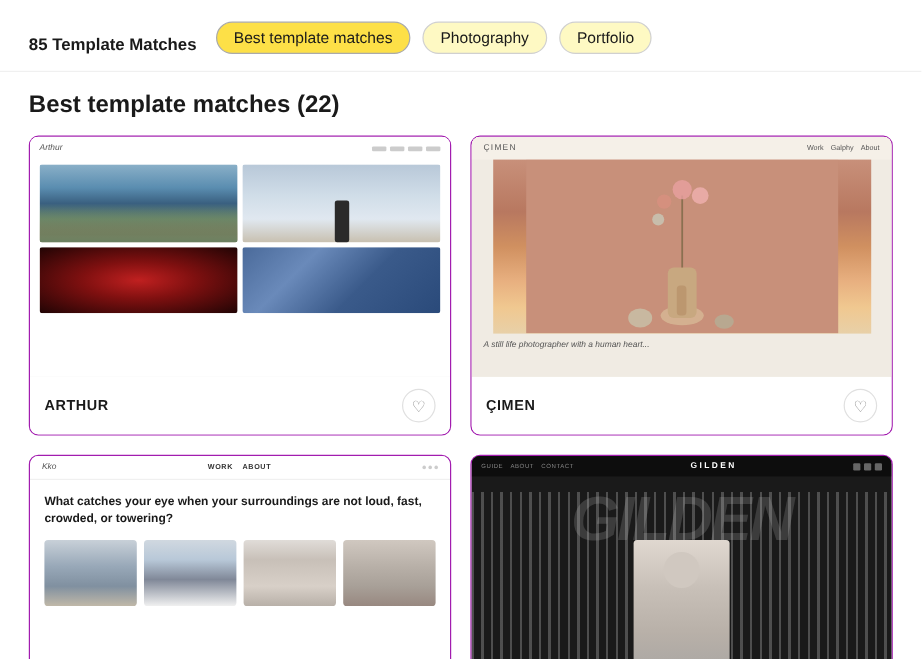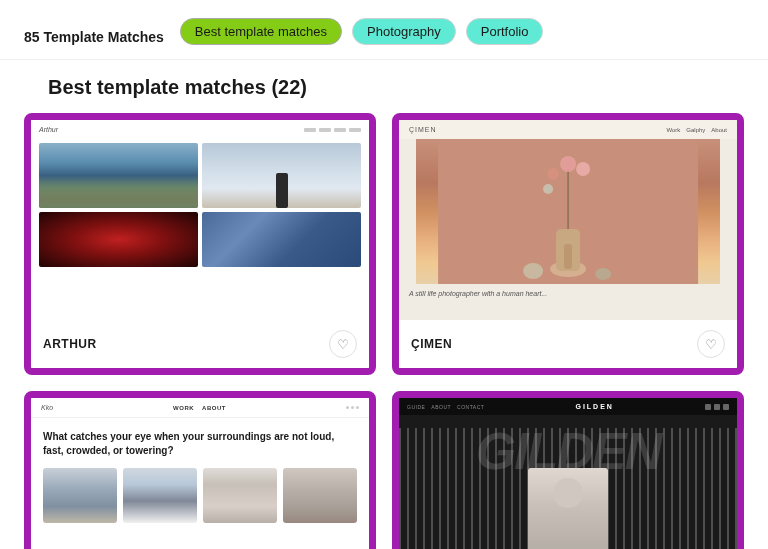--- a/index.html
+++ b/index.html
@@ -29,49 +29,48 @@
 
     .filter-pill {
       display: inline-flex;
       align-items: center;
       border: 1px solid #d0d0d0;
       border-radius: 20px;
       padding: 5px 14px;
       font-size: 13px;
       color: #1a1a1a;
       cursor: pointer;
-      background: #5eead4;
+      background: #fef9c3;
       user-select: none;
     }
 
     .filter-pill.active {
-      background: #84cc16;
+      background: #fde047;
       border-color: #aaa;
       font-weight: 500;
     }
 
     .section-title {
       font-size: 20px;
       font-weight: 700;
       padding: 16px 24px 14px 24px;
       color: #1a1a1a;
-      margin-left: 24px;
     }
 
     .grid {
       display: grid;
       grid-template-columns: 1fr 1fr;
       gap: 16px;
       padding: 0 24px 24px 24px;
     }
 
     .card {
       border-radius: 8px;
       overflow: hidden;
-      border: 7px solid #a21caf;
+      border: 1px solid #a21caf;
       background: #fff;
       position: relative;
       cursor: pointer;
     }
 
     .card-preview {
       width: 100%;
       height: 200px;
       overflow: hidden;
       position: relative;

